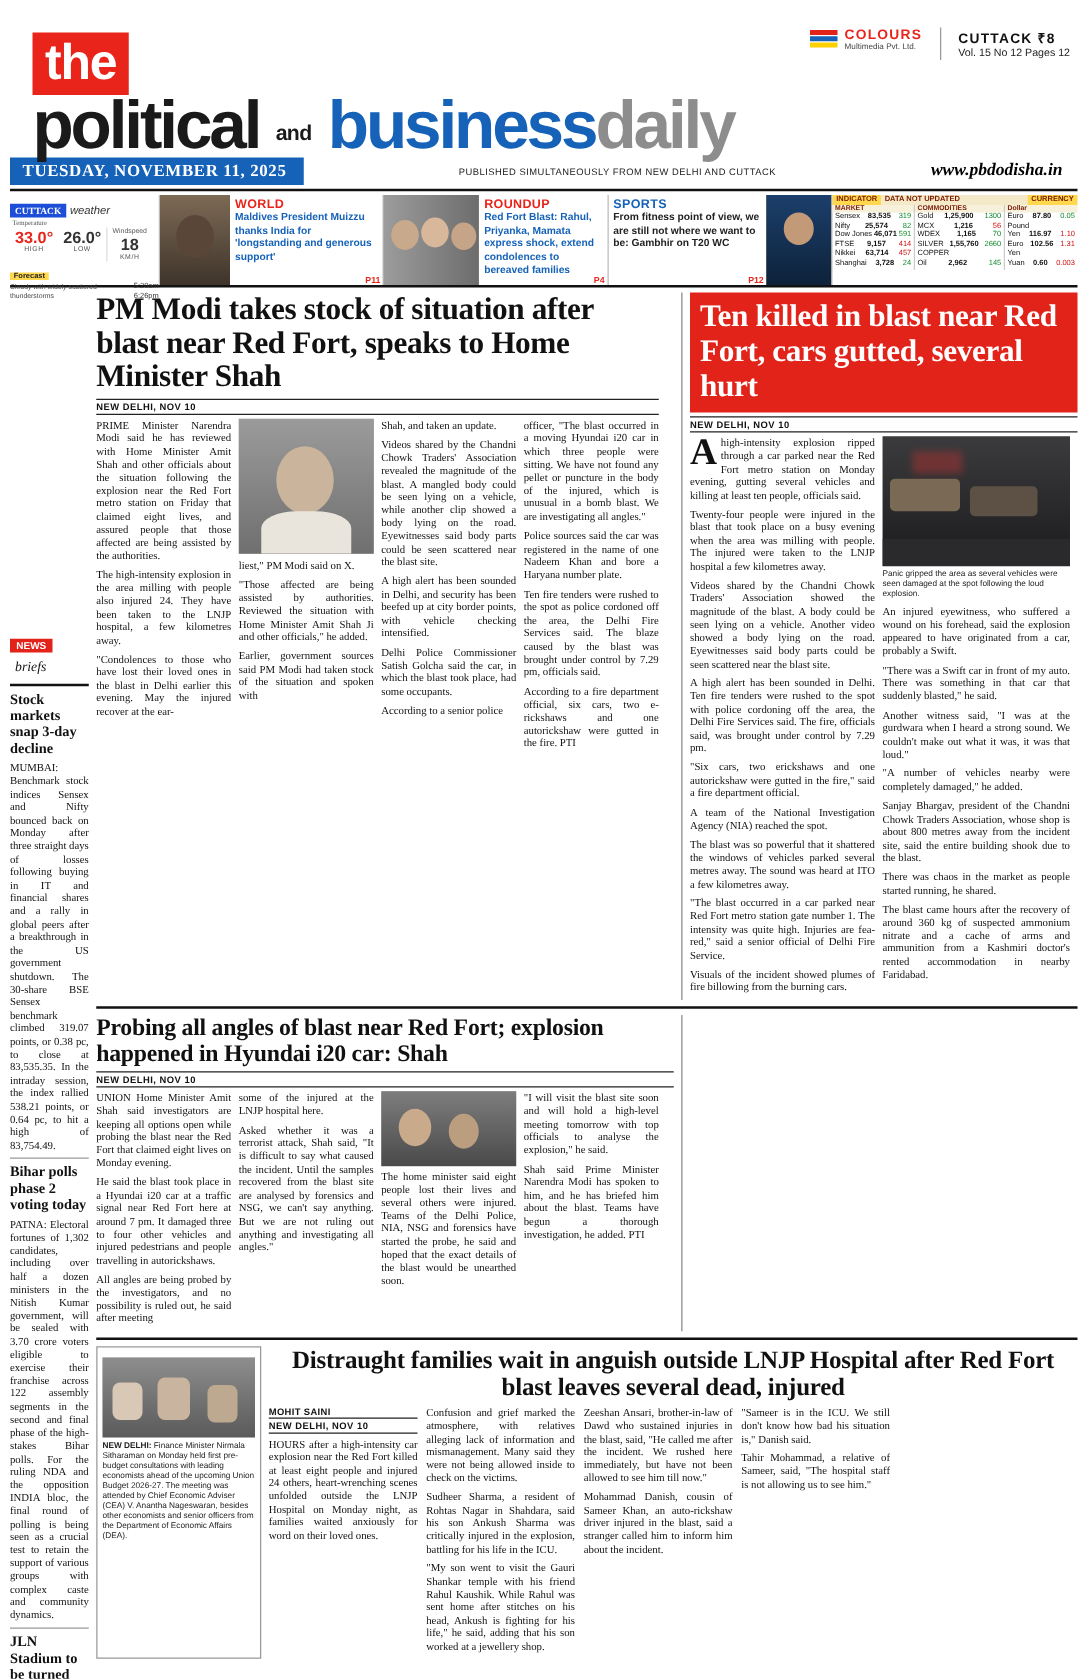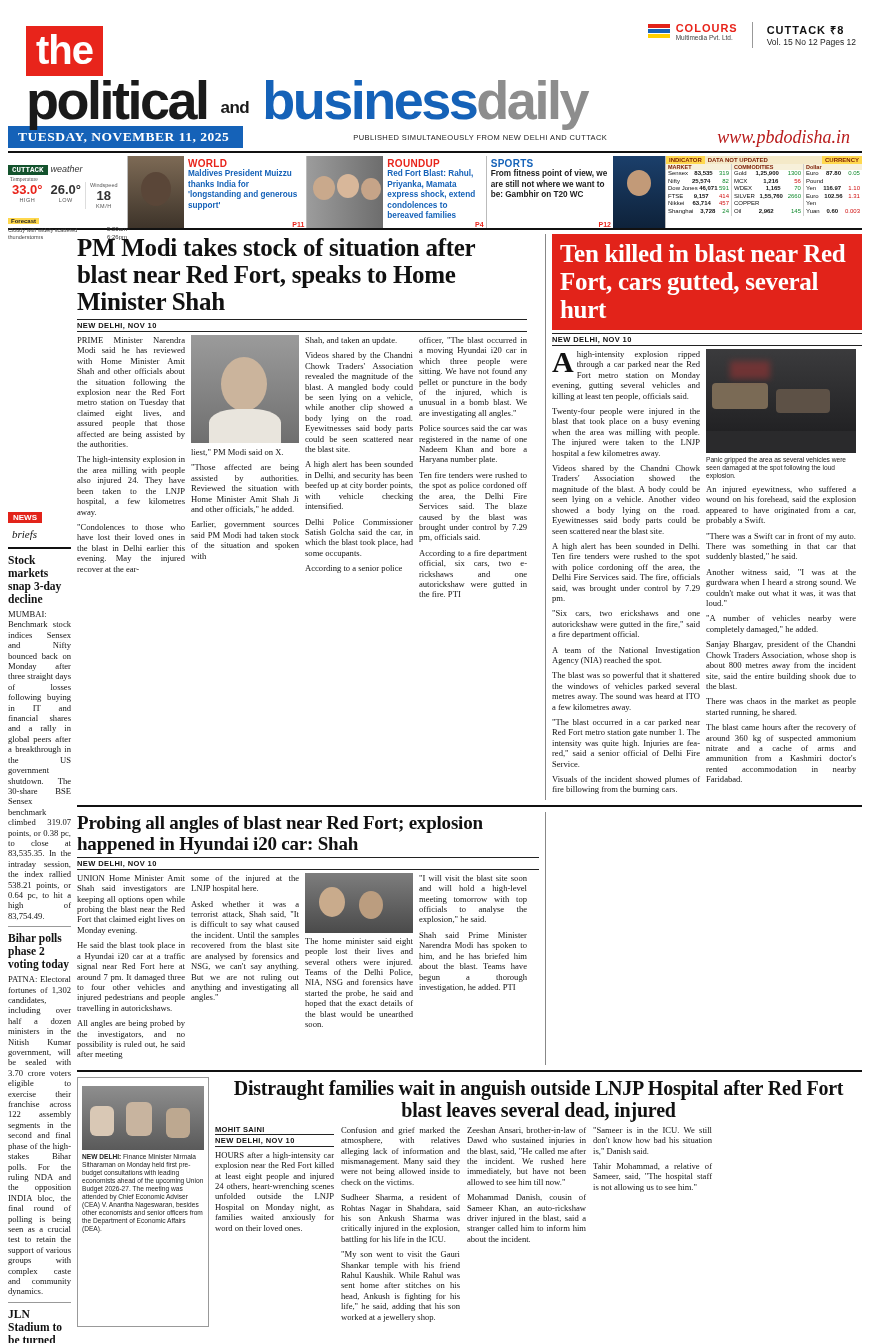--- a/index.html
+++ b/index.html
@@ -48,30 +48,30 @@
   .cuttack-price { font-family:"Liberation Sans", sans-serif; font-size:11px; font-weight:bold; letter-spacing:1px; }
   .vol-line { font-family:"Liberation Sans", sans-serif; font-size:8.5px; color:#222; }
 
   .dateband { display:flex; align-items:center; margin-top:2px; }
   .date-pill {
     background:#1562b8; color:#fff; font-family:"Liberation Serif", serif;
     font-weight:bold; font-size:13.5px; letter-spacing:0.5px;
     padding:3px 14px 3px 10px;
   }
   .pub-line { flex:1; text-align:center; font-family:"Liberation Sans", sans-serif; font-size:7.5px; letter-spacing:0.4px; color:#222; }
-  .weburl { font-family:"Liberation Serif", serif; font-style:italic; font-weight:normal; font-size:18px; color:#b91c1c; padding-right:12px;}
+  .weburl { font-family:"Liberation Serif", serif; font-style:italic; font-weight:bold; font-size:14px; color:#000000; padding-right:12px;}
 
   .rule-thick { height:2px; background:#111; margin-top:3px; }
 
   
   .topstrip { display:flex; height:74px; margin-top:3px; border-bottom:2px solid #111; }
   .wx {
     width:120px; border-right:1px solid #bbb; position:relative; padding-top:2px;
   }
-  .wx-tag { background:#14532d; color:#fff; font-family:Liberation Mono, monospace;
+  .wx-tag { background:#1d4ed8; color:#fff; font-family:Liberation Serif, serif;
     font-size:7.5px; font-weight:bold; padding:1px 4px; display:inline-block;text-align:center; }
   .wx-word { font-family:"Liberation Sans",sans-serif; font-size:9px; font-style:italic; color:#333; margin-left:3px;}
   .wx-row { display:flex; font-family:"Liberation Sans",sans-serif; }
   .wx-cell { text-align:center; padding:0 4px; }
   .wx-temp { font-size:13px; font-weight:bold; color:#e8241b; }
   .wx-temp2 { font-size:13px; font-weight:bold; color:#333; }
   .wx-lbl { font-size:5.5px; color:#555; letter-spacing:0.5px; }
   .wx-wind { font-size:13px; font-weight:bold; color:#333; }
   .wx-small { font-size:5.5px; color:#555; }
   .wx-fc { background:#ffd84d; color:#222; font-family:"Liberation Sans",sans-serif; font-size:6px; font-weight:bold; padding:0 3px; display:inline-block; margin-top:2px;}
@@ -385,21 +385,21 @@
 
     <div class="colMain">
 
       <div style="display:flex; gap:6px;">
 
         <div style="flex:1; border-right:1px solid #888; padding-right:18px;">
           <h1 class="lead">PM Modi takes stock of situation after blast near Red Fort, speaks to Home Minister Shah</h1>
           <div class="dateline">NEW DELHI, NOV 10</div>
           <div style="display:flex; gap:6px;">
             <div class="body-text" style="width:108px">
-              <p>PRIME Minister Narendra Modi said he has reviewed with Home Minister Amit Shah and other officials about the situation following the explosion near the Red Fort metro station on Tuesday that claimed eight lives, and assured people that those affected are being assisted by the authorities.</p>
+              <p>PRIME Minister Narendra Modi said he has reviewed with Home Minister Amit Shah and other officials about the situation following the explosion near the Red Fort metro station on Friday that claimed eight lives, and assured people that those affected are being assisted by the authorities.</p>
               <p>The high-intensity explosion in the area milling with people also injured 24. They have been taken to the LNJP hospital, a few kilometres away.</p>
               <p>"Condolences to those who have lost their loved ones in the blast in Delhi earlier this evening. May the injured recover at the ear-</p>
             </div>
             <div style="width:108px">
               <div class="photo" style="height:108px">
                 <div class="ph-sky" style="height:100%;background:linear-gradient(180deg,#9b9b9b,#6f6f6f)"></div>
                 <div class="ph-face" style="width:46px;height:54px;left:30px;top:22px;background:#cbb49c"></div>
                 <div style="position:absolute;left:18px;bottom:0;width:72px;height:34px;background:#e9e5dd;border-radius:40% 40% 0 0"></div>
               </div>
               <div class="body-text" style="margin-top:4px">

